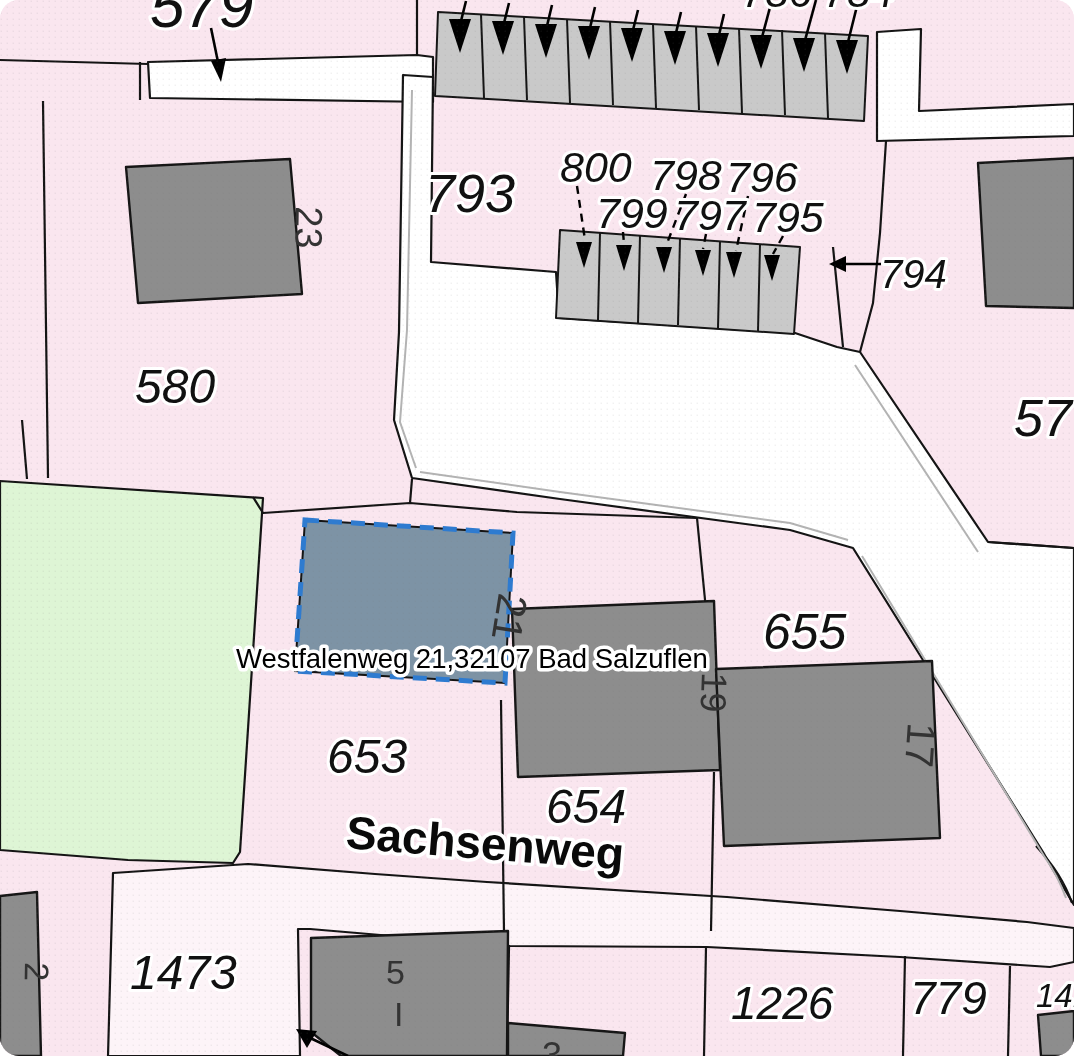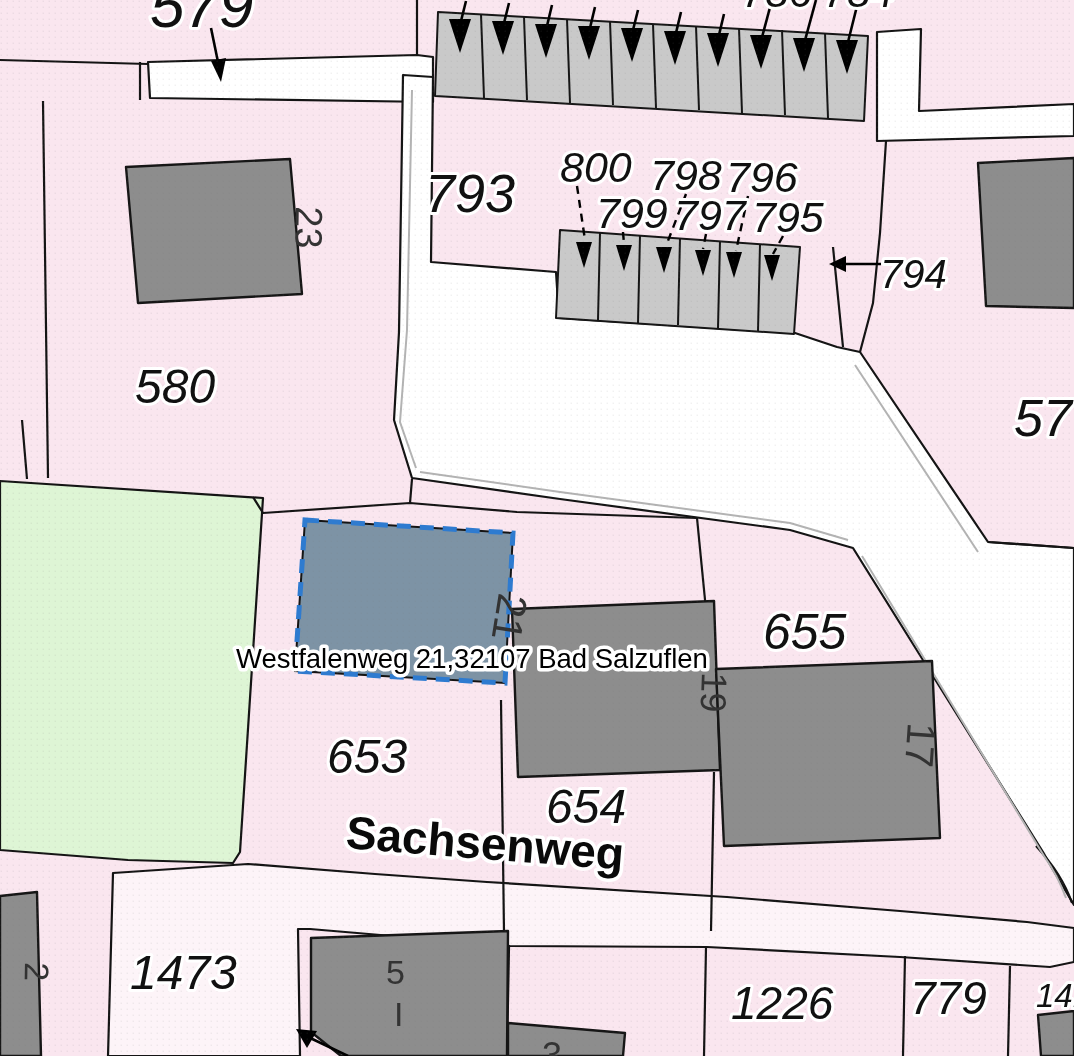--- a/index.html
+++ b/index.html
@@ -1,16 +1,16 @@
 <!DOCTYPE html>
 <html><head>
 <meta charset="utf-8">
 <style>
   html,body{margin:0;padding:0;background:#fff;}
-  #stage{position:relative;width:1074px;height:1056px;overflow:hidden;background:#fae6ef;}
+  #stage{position:relative;width:1074px;height:1056px;overflow:hidden;background:#fae6ef;border-radius:19px;}
   svg{display:block;}
   .lbl{font-family:"Liberation Sans","DejaVu Sans",sans-serif;font-style:italic;fill:#111;
        paint-order:stroke;stroke:#ffffff;stroke-width:6px;stroke-linejoin:round;}
   .bnum{font-family:"Liberation Sans","DejaVu Sans",sans-serif;font-style:normal;fill:#333;}
   .street-name{font-family:"Liberation Sans","DejaVu Sans",sans-serif;font-weight:bold;fill:#0a0a0a;
        paint-order:stroke;stroke:#ffffff;stroke-width:7px;stroke-linejoin:round;}
   .addr{font-family:"Liberation Sans","DejaVu Sans",sans-serif;fill:#000;
        paint-order:stroke;stroke:#ffffff;stroke-width:7px;stroke-linejoin:round;font-size:27.5px;}
   .parcel-line{stroke:#141414;stroke-width:2.2;fill:none;stroke-linejoin:round;}
   .inner-line{stroke:#b3b3b3;stroke-width:2;fill:none;}

